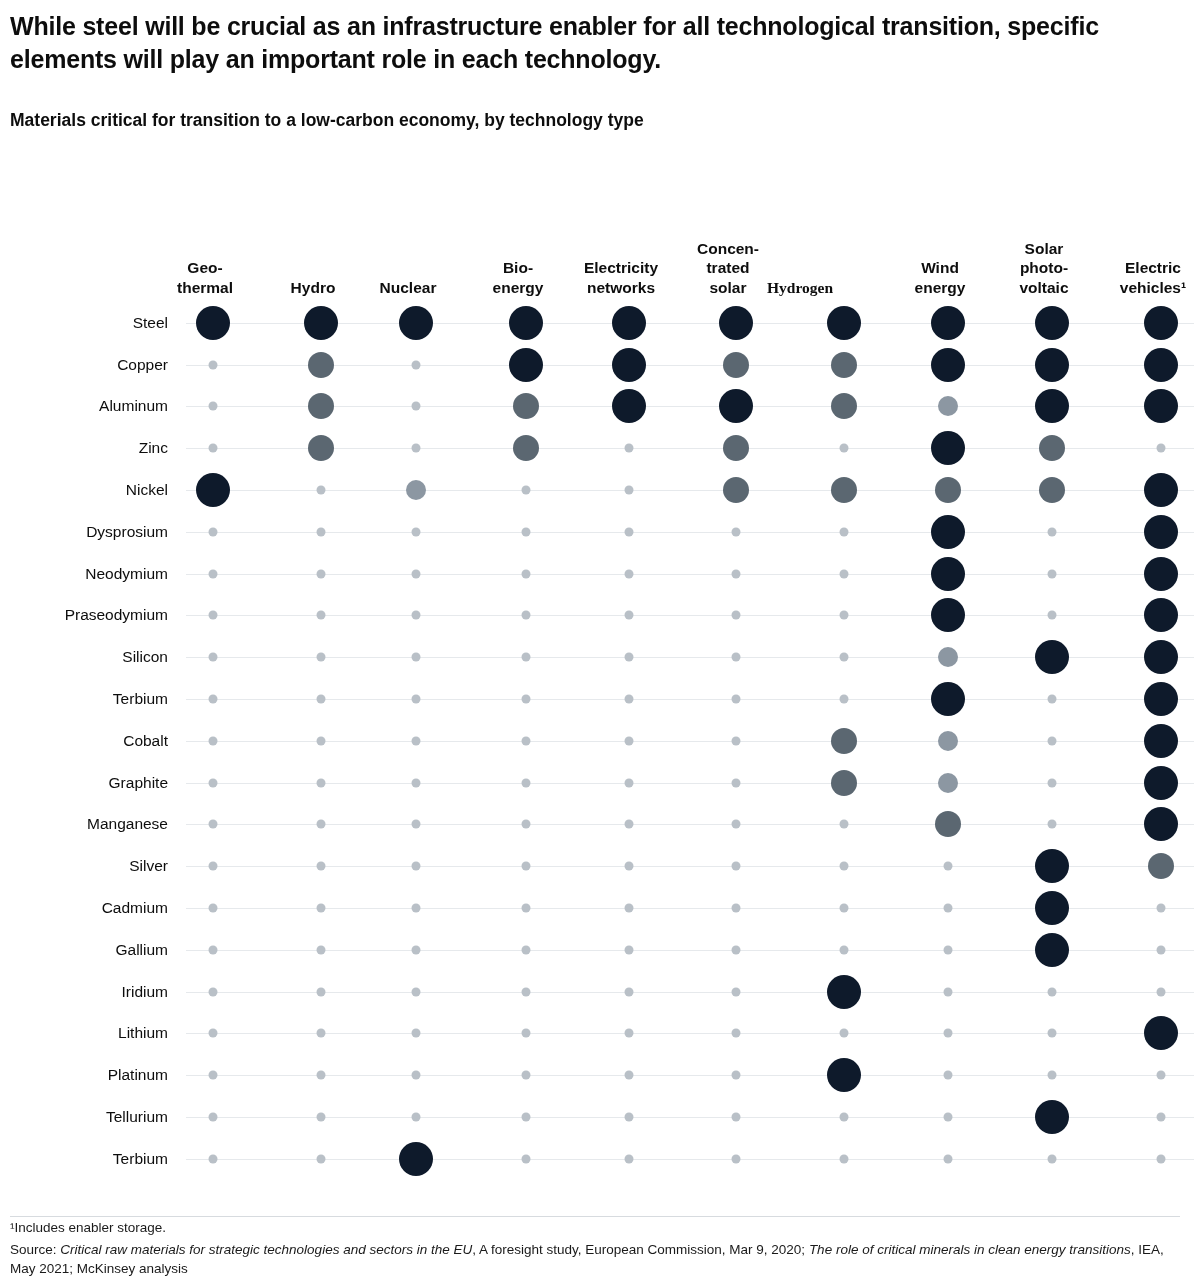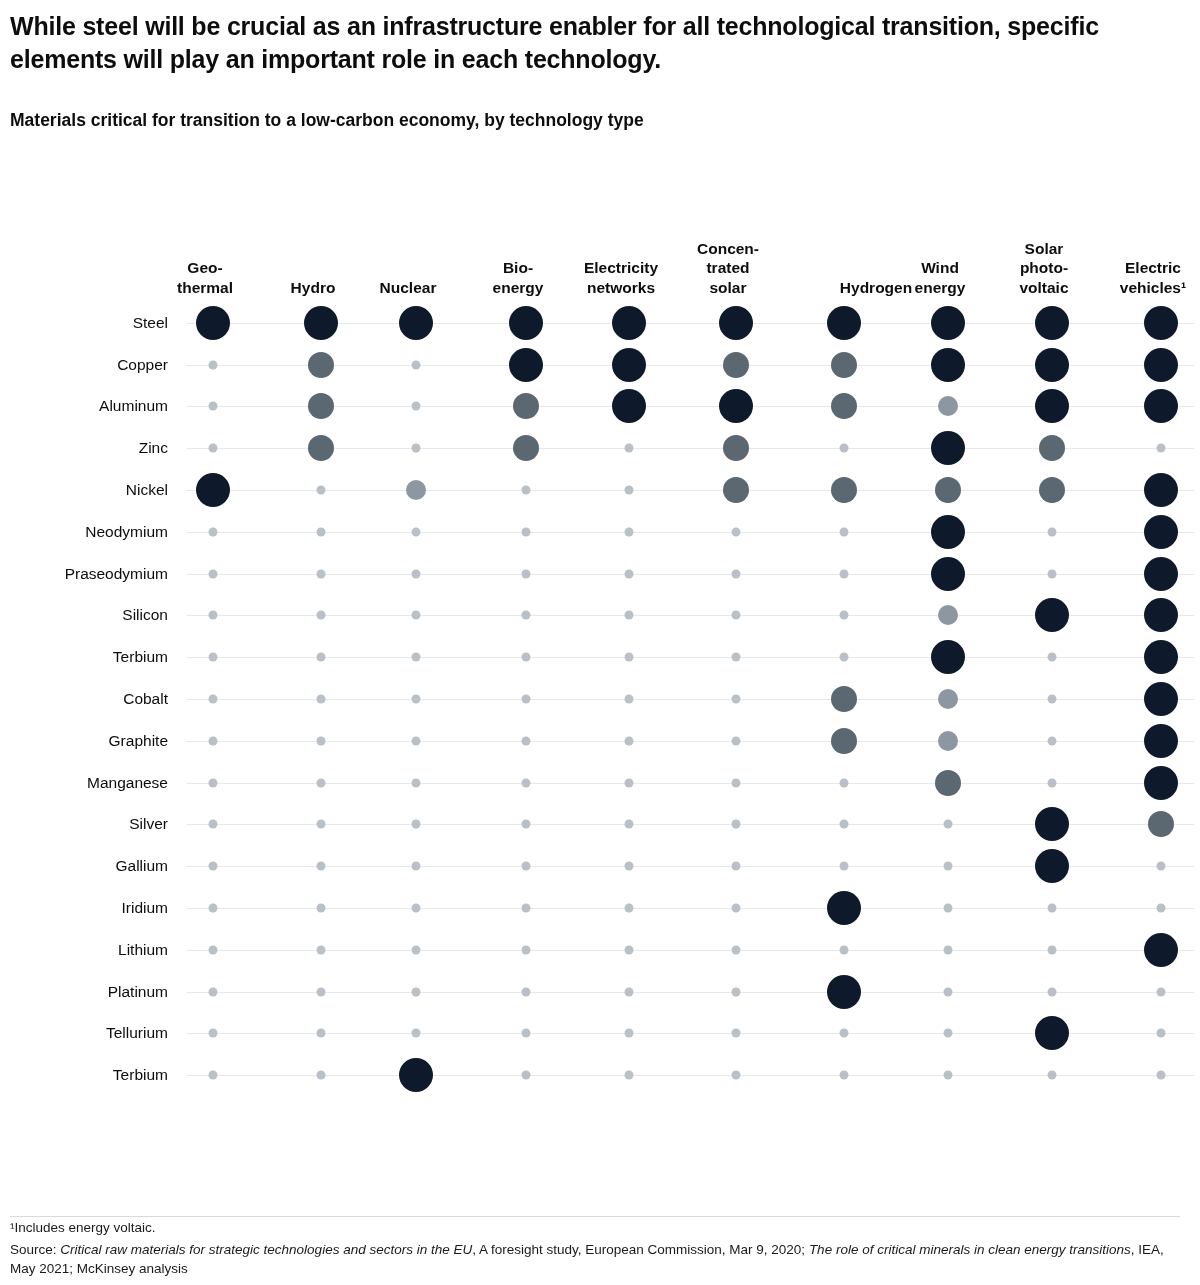--- a/index.html
+++ b/index.html
@@ -185,21 +185,21 @@
         </div>
         <div class="col-header" style="left: 558px; width: 110px;">
           <div>Electricity</div>
           <div>networks</div>
         </div>
         <div class="col-header" style="left: 670px; width: 100px;">
           <div>Concen-</div>
           <div>trated</div>
           <div>solar</div>
         </div>
-        <div class="col-header" style="left: 818px; width: 100px;">
+        <div class="col-header" style="left: 742px; width: 100px; font-family: Liberation Serif, serif;">
           <div>Hydrogen</div>
         </div>
         <div class="col-header" style="left: 882px; width: 100px;">
           <div>Wind</div>
           <div>energy</div>
         </div>
         <div class="col-header" style="left: 984px; width: 104px;">
           <div>Solar</div>
           <div>photo-</div>
           <div>voltaic</div>
@@ -275,20 +275,34 @@
           <div class="dot" style="left: 510px; width: 9px; height: 9px; background: rgb(185, 192, 199);"></div>
           <div class="dot" style="left: 613px; width: 9px; height: 9px; background: rgb(185, 192, 199);"></div>
           <div class="dot" style="left: 720px; width: 26px; height: 26px; background: rgb(91, 103, 113);"></div>
           <div class="dot" style="left: 828px; width: 26px; height: 26px; background: rgb(91, 103, 113);"></div>
           <div class="dot" style="left: 932px; width: 26px; height: 26px; background: rgb(91, 103, 113);"></div>
           <div class="dot" style="left: 1036px; width: 26px; height: 26px; background: rgb(91, 103, 113);"></div>
           <div class="dot" style="left: 1145px; width: 34px; height: 34px; background: rgb(14, 26, 43);"></div>
         </div>
         <div class="row">
           <div class="row-line"></div>
+          <div class="row-label">Dysprosium</div>
+          <div class="dot" style="left: 197px; width: 9px; height: 9px; background: rgb(185, 192, 199);"></div>
+          <div class="dot" style="left: 305px; width: 9px; height: 9px; background: rgb(185, 192, 199);"></div>
+          <div class="dot" style="left: 400px; width: 9px; height: 9px; background: rgb(185, 192, 199);"></div>
+          <div class="dot" style="left: 510px; width: 9px; height: 9px; background: rgb(185, 192, 199);"></div>
+          <div class="dot" style="left: 613px; width: 9px; height: 9px; background: rgb(185, 192, 199);"></div>
+          <div class="dot" style="left: 720px; width: 9px; height: 9px; background: rgb(185, 192, 199);"></div>
+          <div class="dot" style="left: 828px; width: 9px; height: 9px; background: rgb(185, 192, 199);"></div>
+          <div class="dot" style="left: 932px; width: 34px; height: 34px; background: rgb(14, 26, 43);"></div>
+          <div class="dot" style="left: 1036px; width: 9px; height: 9px; background: rgb(185, 192, 199);"></div>
+          <div class="dot" style="left: 1145px; width: 34px; height: 34px; background: rgb(14, 26, 43);"></div>
+        </div>
+        <div class="row">
+          <div class="row-line"></div>
           <div class="row-label">Neodymium</div>
           <div class="dot" style="left: 197px; width: 9px; height: 9px; background: rgb(185, 192, 199);"></div>
           <div class="dot" style="left: 305px; width: 9px; height: 9px; background: rgb(185, 192, 199);"></div>
           <div class="dot" style="left: 400px; width: 9px; height: 9px; background: rgb(185, 192, 199);"></div>
           <div class="dot" style="left: 510px; width: 9px; height: 9px; background: rgb(185, 192, 199);"></div>
           <div class="dot" style="left: 613px; width: 9px; height: 9px; background: rgb(185, 192, 199);"></div>
           <div class="dot" style="left: 720px; width: 9px; height: 9px; background: rgb(185, 192, 199);"></div>
           <div class="dot" style="left: 828px; width: 9px; height: 9px; background: rgb(185, 192, 199);"></div>
           <div class="dot" style="left: 932px; width: 34px; height: 34px; background: rgb(14, 26, 43);"></div>
           <div class="dot" style="left: 1036px; width: 9px; height: 9px; background: rgb(185, 192, 199);"></div>
@@ -387,20 +401,34 @@
           <div class="dot" style="left: 510px; width: 9px; height: 9px; background: rgb(185, 192, 199);"></div>
           <div class="dot" style="left: 613px; width: 9px; height: 9px; background: rgb(185, 192, 199);"></div>
           <div class="dot" style="left: 720px; width: 9px; height: 9px; background: rgb(185, 192, 199);"></div>
           <div class="dot" style="left: 828px; width: 9px; height: 9px; background: rgb(185, 192, 199);"></div>
           <div class="dot" style="left: 932px; width: 9px; height: 9px; background: rgb(185, 192, 199);"></div>
           <div class="dot" style="left: 1036px; width: 34px; height: 34px; background: rgb(14, 26, 43);"></div>
           <div class="dot" style="left: 1145px; width: 26px; height: 26px; background: rgb(91, 103, 113);"></div>
         </div>
         <div class="row">
           <div class="row-line"></div>
+          <div class="row-label">Cadmium</div>
+          <div class="dot" style="left: 197px; width: 9px; height: 9px; background: rgb(185, 192, 199);"></div>
+          <div class="dot" style="left: 305px; width: 9px; height: 9px; background: rgb(185, 192, 199);"></div>
+          <div class="dot" style="left: 400px; width: 9px; height: 9px; background: rgb(185, 192, 199);"></div>
+          <div class="dot" style="left: 510px; width: 9px; height: 9px; background: rgb(185, 192, 199);"></div>
+          <div class="dot" style="left: 613px; width: 9px; height: 9px; background: rgb(185, 192, 199);"></div>
+          <div class="dot" style="left: 720px; width: 9px; height: 9px; background: rgb(185, 192, 199);"></div>
+          <div class="dot" style="left: 828px; width: 9px; height: 9px; background: rgb(185, 192, 199);"></div>
+          <div class="dot" style="left: 932px; width: 9px; height: 9px; background: rgb(185, 192, 199);"></div>
+          <div class="dot" style="left: 1036px; width: 34px; height: 34px; background: rgb(14, 26, 43);"></div>
+          <div class="dot" style="left: 1145px; width: 9px; height: 9px; background: rgb(185, 192, 199);"></div>
+        </div>
+        <div class="row">
+          <div class="row-line"></div>
           <div class="row-label">Gallium</div>
           <div class="dot" style="left: 197px; width: 9px; height: 9px; background: rgb(185, 192, 199);"></div>
           <div class="dot" style="left: 305px; width: 9px; height: 9px; background: rgb(185, 192, 199);"></div>
           <div class="dot" style="left: 400px; width: 9px; height: 9px; background: rgb(185, 192, 199);"></div>
           <div class="dot" style="left: 510px; width: 9px; height: 9px; background: rgb(185, 192, 199);"></div>
           <div class="dot" style="left: 613px; width: 9px; height: 9px; background: rgb(185, 192, 199);"></div>
           <div class="dot" style="left: 720px; width: 9px; height: 9px; background: rgb(185, 192, 199);"></div>
           <div class="dot" style="left: 828px; width: 9px; height: 9px; background: rgb(185, 192, 199);"></div>
           <div class="dot" style="left: 932px; width: 9px; height: 9px; background: rgb(185, 192, 199);"></div>
           <div class="dot" style="left: 1036px; width: 34px; height: 34px; background: rgb(14, 26, 43);"></div>
@@ -474,19 +502,19 @@
           <div class="dot" style="left: 828px; width: 9px; height: 9px; background: rgb(185, 192, 199);"></div>
           <div class="dot" style="left: 932px; width: 9px; height: 9px; background: rgb(185, 192, 199);"></div>
           <div class="dot" style="left: 1036px; width: 9px; height: 9px; background: rgb(185, 192, 199);"></div>
           <div class="dot" style="left: 1145px; width: 9px; height: 9px; background: rgb(185, 192, 199);"></div>
         </div>
       </div>
   </div>
 
   <div class="sep"></div>
   <div class="footnotes">
-    <div class="fn1">¹Includes energy voltaic.</div>
+    <div class="fn1">¹Includes enabler storage.</div>
     <div>
       <span>Source: </span><i>Critical raw materials for strategic technologies and sectors in the EU</i><span>, A foresight study, European Commission, Mar 9, 2020; </span><i>The role of critical minerals in clean energy transitions</i><span>, IEA, May 2021; McKinsey analysis</span>
     </div>
   </div>
 
 </div>
 
 </body></html>

